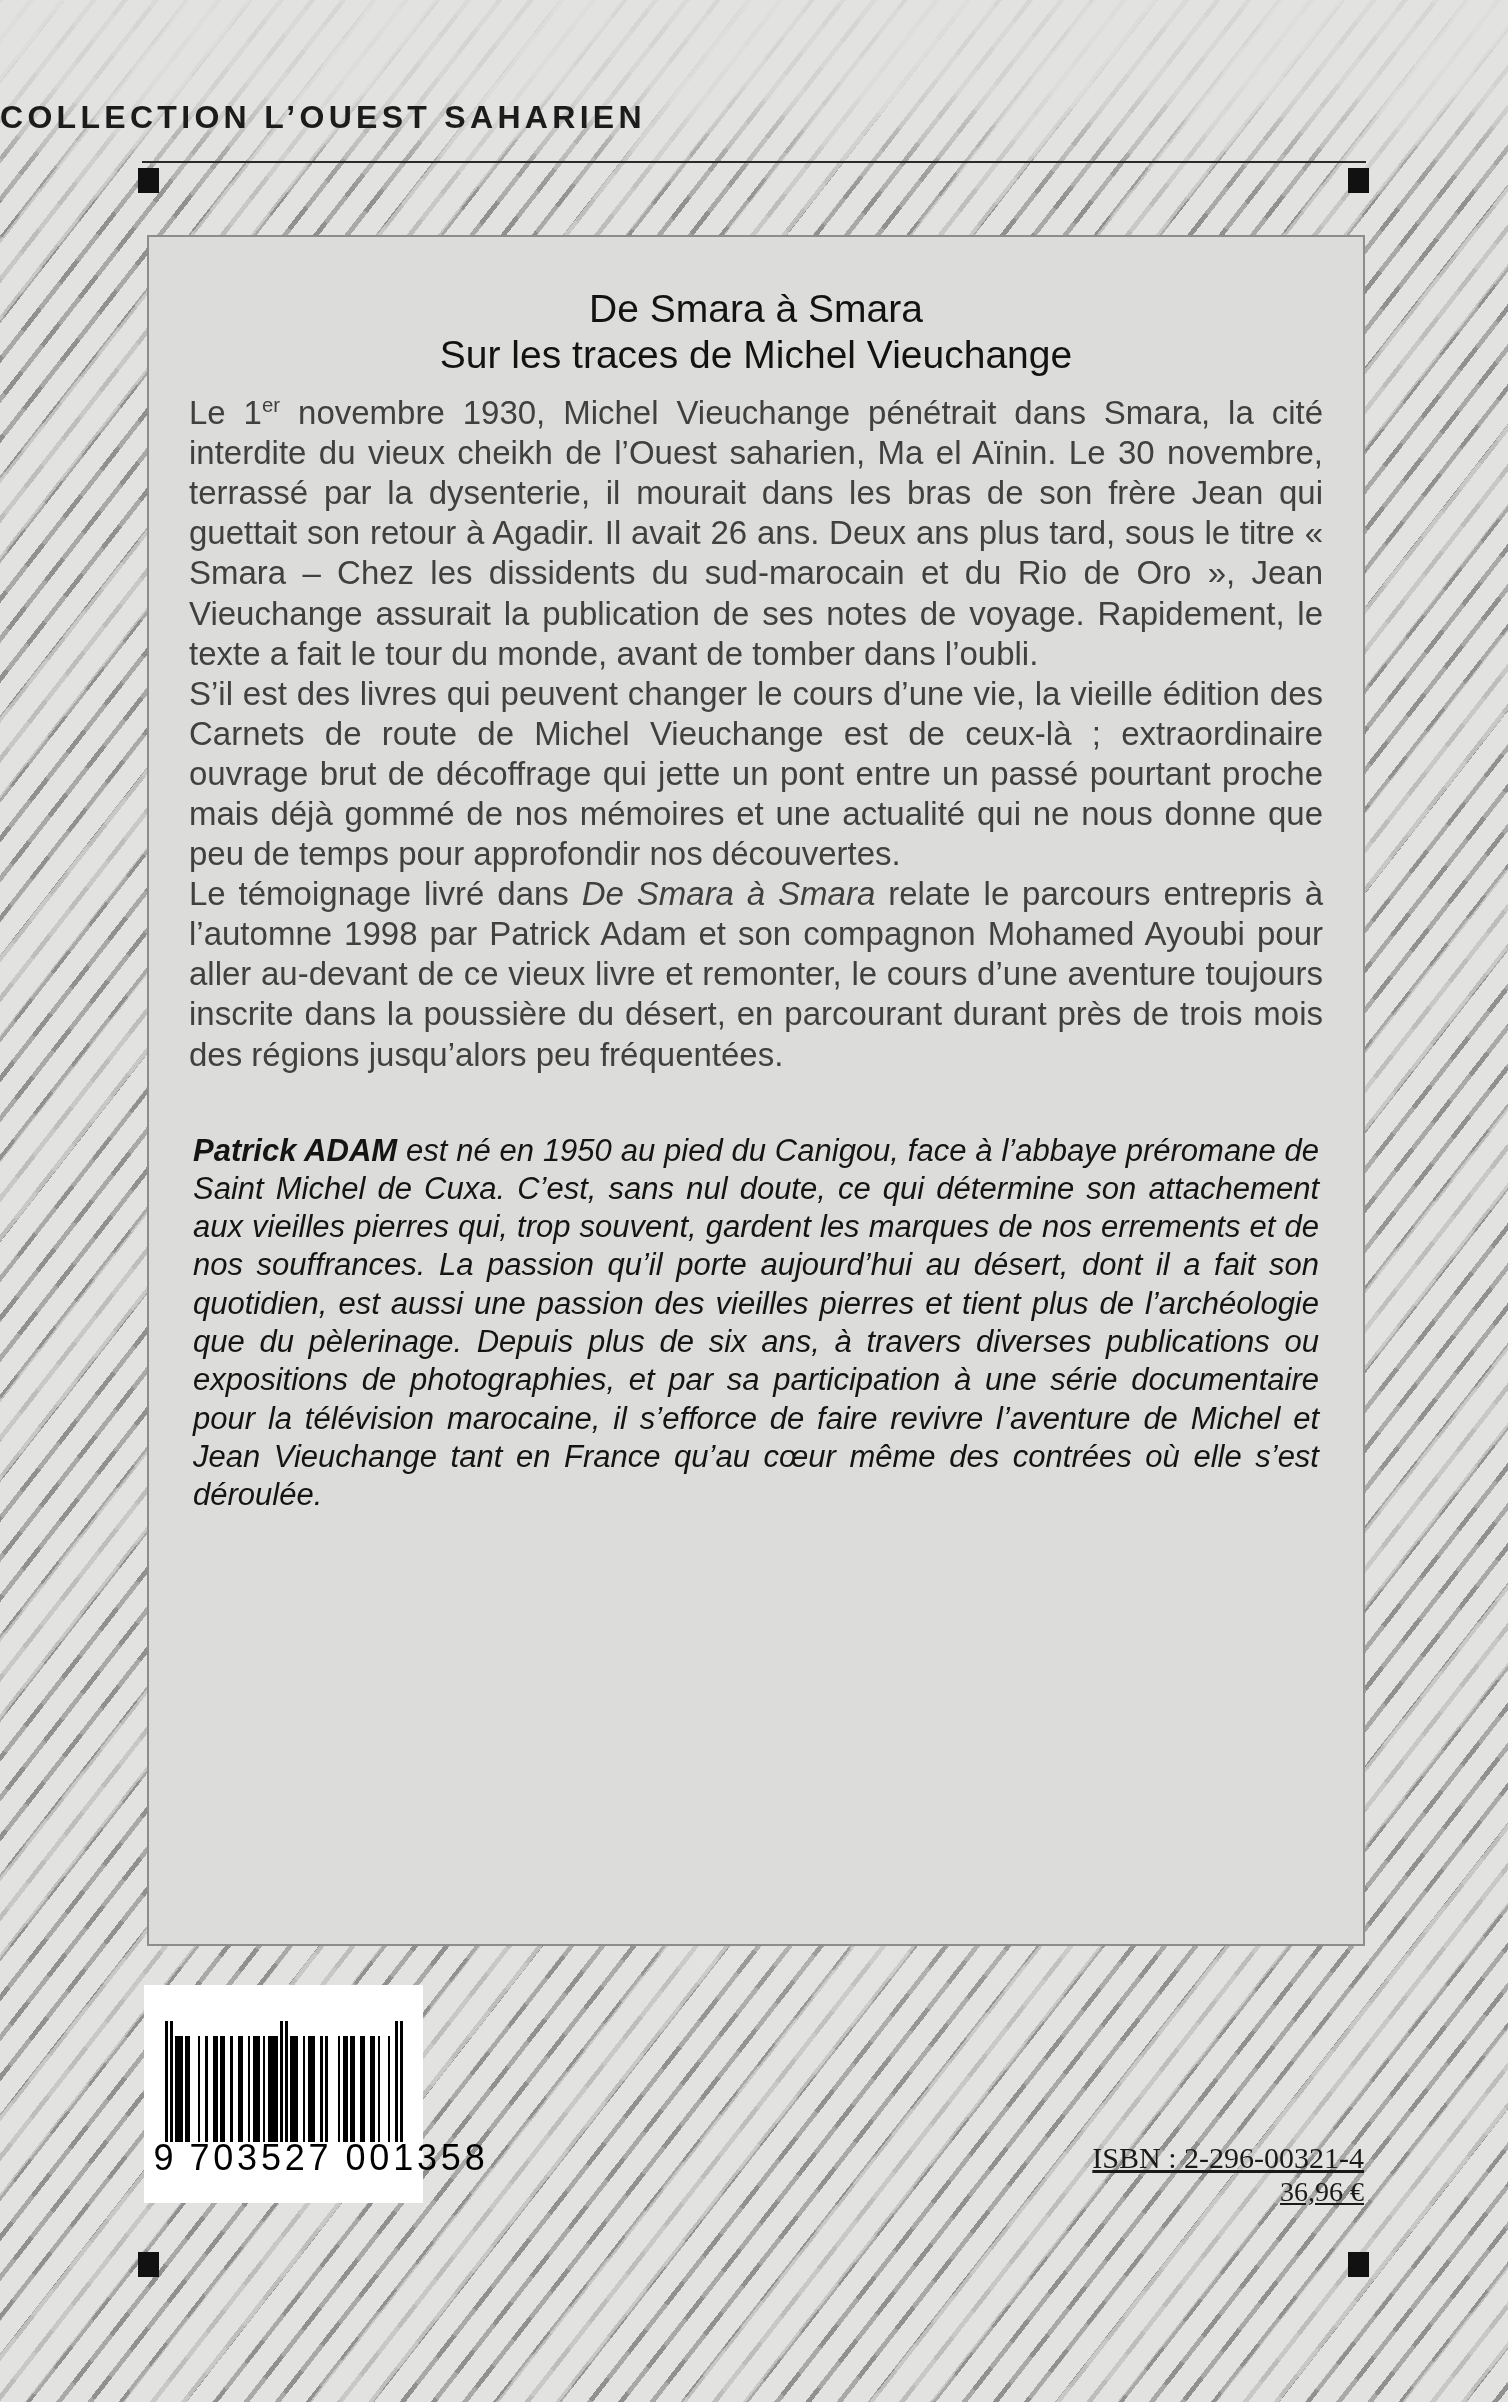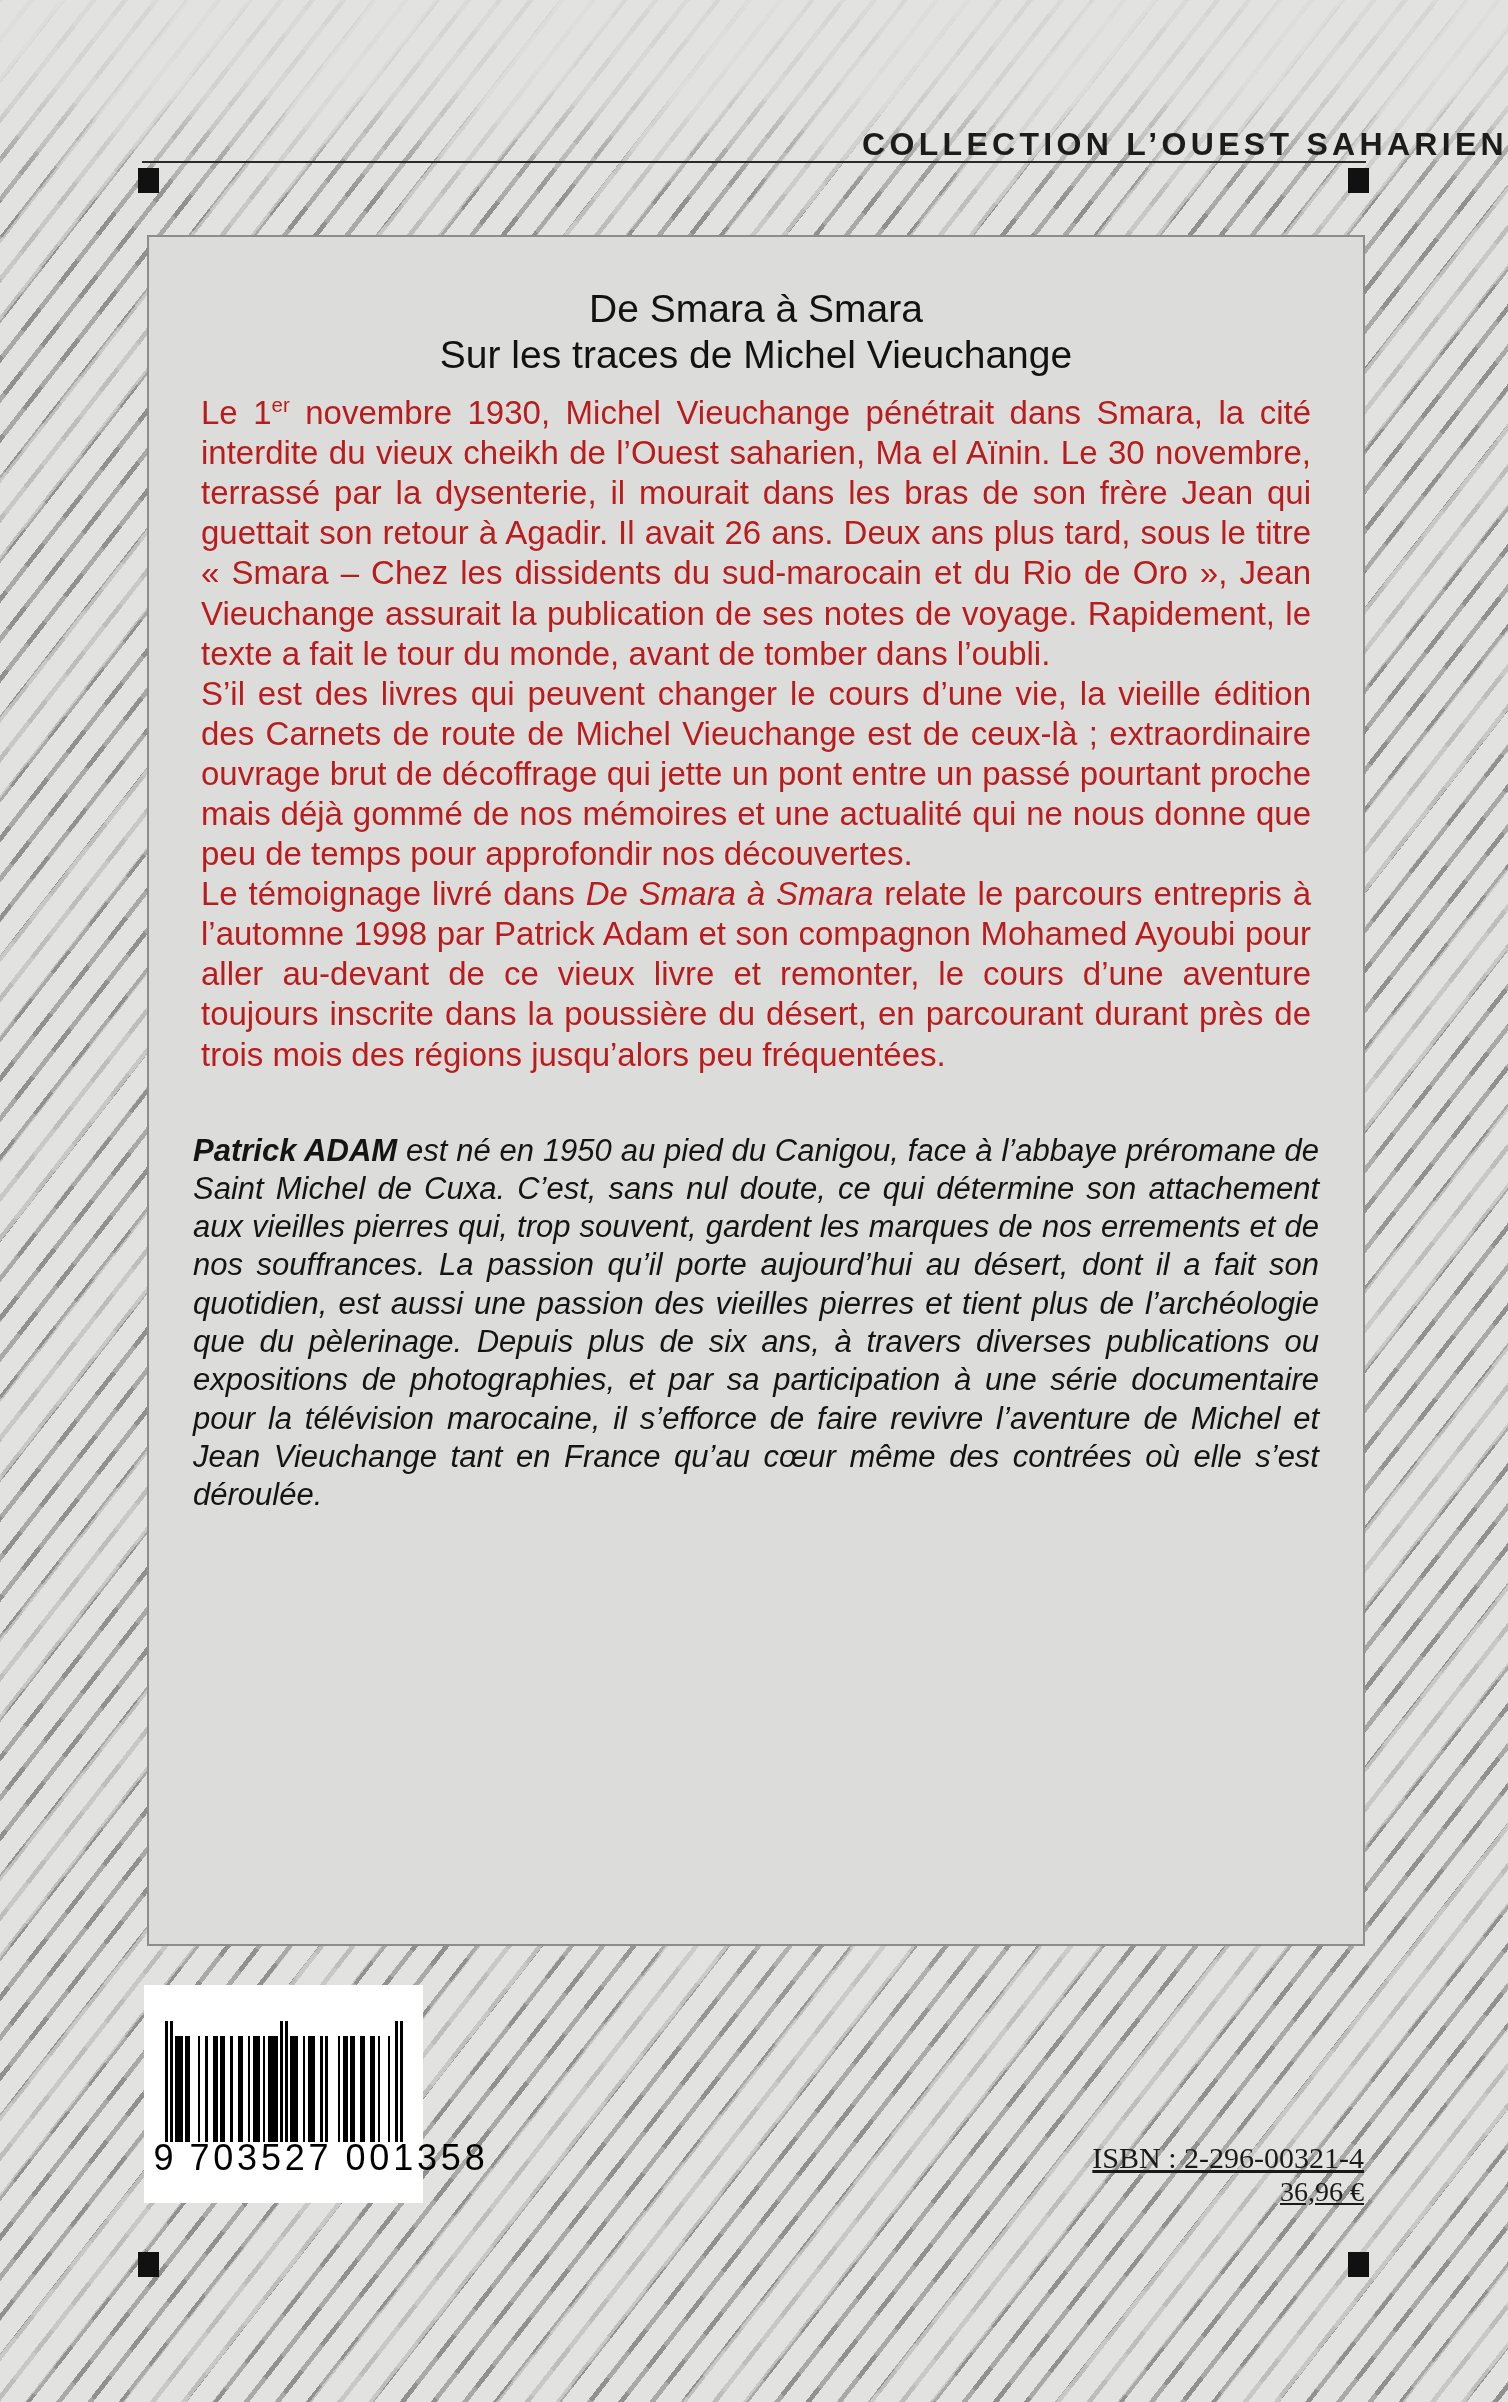--- a/index.html
+++ b/index.html
@@ -72,22 +72,22 @@
     background: radial-gradient(ellipse at 40% 35%,
         rgba(231,231,229,0.55) 0%,
         rgba(231,231,229,0.30) 45%,
         rgba(231,231,229,0.0) 72%);
   }
 
   
   .collection-header {
     position: absolute;
     left: 0; right: 0;
-    top: 126px;
-    text-align: right;
+    top: 99px;
+    text-align: left;
     font-size: 32px;
     font-weight: 700;
     letter-spacing: 4.3px;
     color: #1c1c1c;
     font-family: "Liberation Sans", sans-serif;
     white-space: nowrap;
   }
 
   .header-rule {
     position: absolute;
@@ -134,25 +134,25 @@
     color: #121212;
     font-family: "Liberation Sans", sans-serif;
     font-stretch: condensed;
     margin-bottom: 15px;
   }
   .book-title .line { display: block; }
 
   .blurb {
     font-size: 33px;
     line-height: 1.215;
-    color: #b91c1c;
+    color: #404040;
     text-align: justify;
     font-family: "Liberation Sans", sans-serif;
     font-stretch: condensed;
-    margin: 12px;
+    margin: 0;
   }
   .blurb p { margin: 0; }
   .blurb .it { font-style: italic; }
   .blurb sup {
     font-size: 0.62em;
     vertical-align: super;
     line-height: 0;
   }
 
   .bio {

